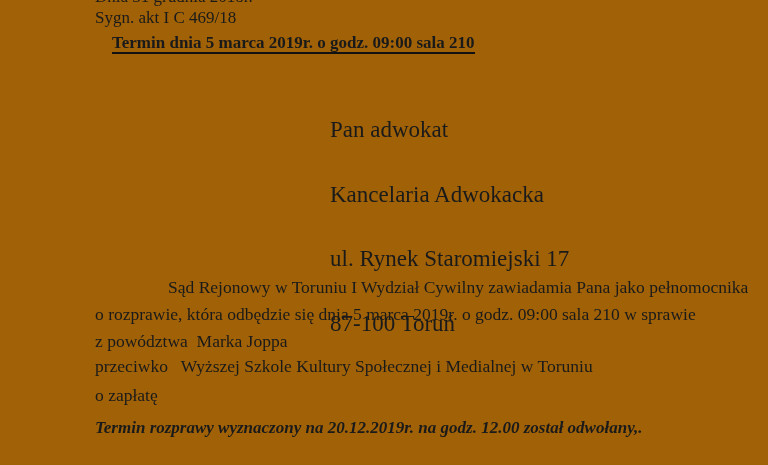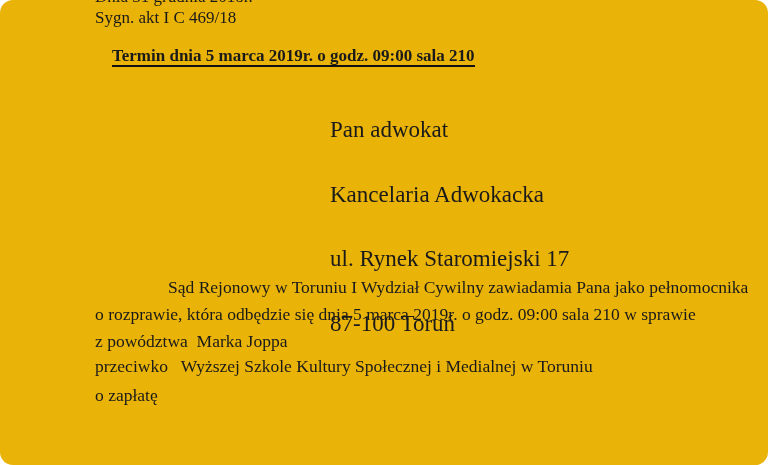--- a/index.html
+++ b/index.html
@@ -4,46 +4,45 @@
 <style>
   html, body {
     margin: 0;
     padding: 0;
     background: #ffffff;
   }
   .page {
     position: relative;
     width: 768px;
     height: 465px;
-    background: #eab308;
+    background: #a16207;
     overflow: hidden;
     font-family: "Liberation Serif", "DejaVu Serif", serif;
     color: #1a1a1a;
-    border-radius: 13px;
   }
   .abs { position: absolute; }
 
   
   .clipped-date {
     left: 95px;
     top: -13px;                 
     font-size: 17px;
     line-height: 20px;
     white-space: pre;
   }
   .case-number {
     left: 95px;
     top: 7px;
     font-size: 17px;
     line-height: 21px;
     white-space: pre;
   }
   .hearing-term {
     left: 95px;
-    top: 27px;
+    top: 14px;
     font-size: 17px;
     line-height: 19px;
     font-weight: bold;
     white-space: pre;
   }
   .hearing-term .underline {
     display: inline-block;
     border-bottom: 2px solid #111111;
     padding-bottom: 0px;
   }
@@ -110,14 +109,15 @@
     <div>87-100 Toruń</div>
   </div>
 
 
   <div class="abs body-line l0">Sąd Rejonowy w Toruniu I Wydział Cywilny zawiadamia Pana jako pełnomocnika</div>
   <div class="abs body-line l1">o rozprawie, która odbędzie się dnia 5 marca 2019r. o godz. 09:00 sala 210 w sprawie</div>
   <div class="abs body-line l2">z powództwa  Marka Joppa</div>
   <div class="abs body-line l3">przeciwko   Wyższej Szkole Kultury Społecznej i Medialnej w Toruniu</div>
   <div class="abs body-line l4">o zapłatę</div>
 
+  <div class="abs footer-note">Termin rozprawy wyznaczony na 20.12.2019r. na godz. 12.00 został odwołany,.</div>
 
 </div>
 
 </body></html>

